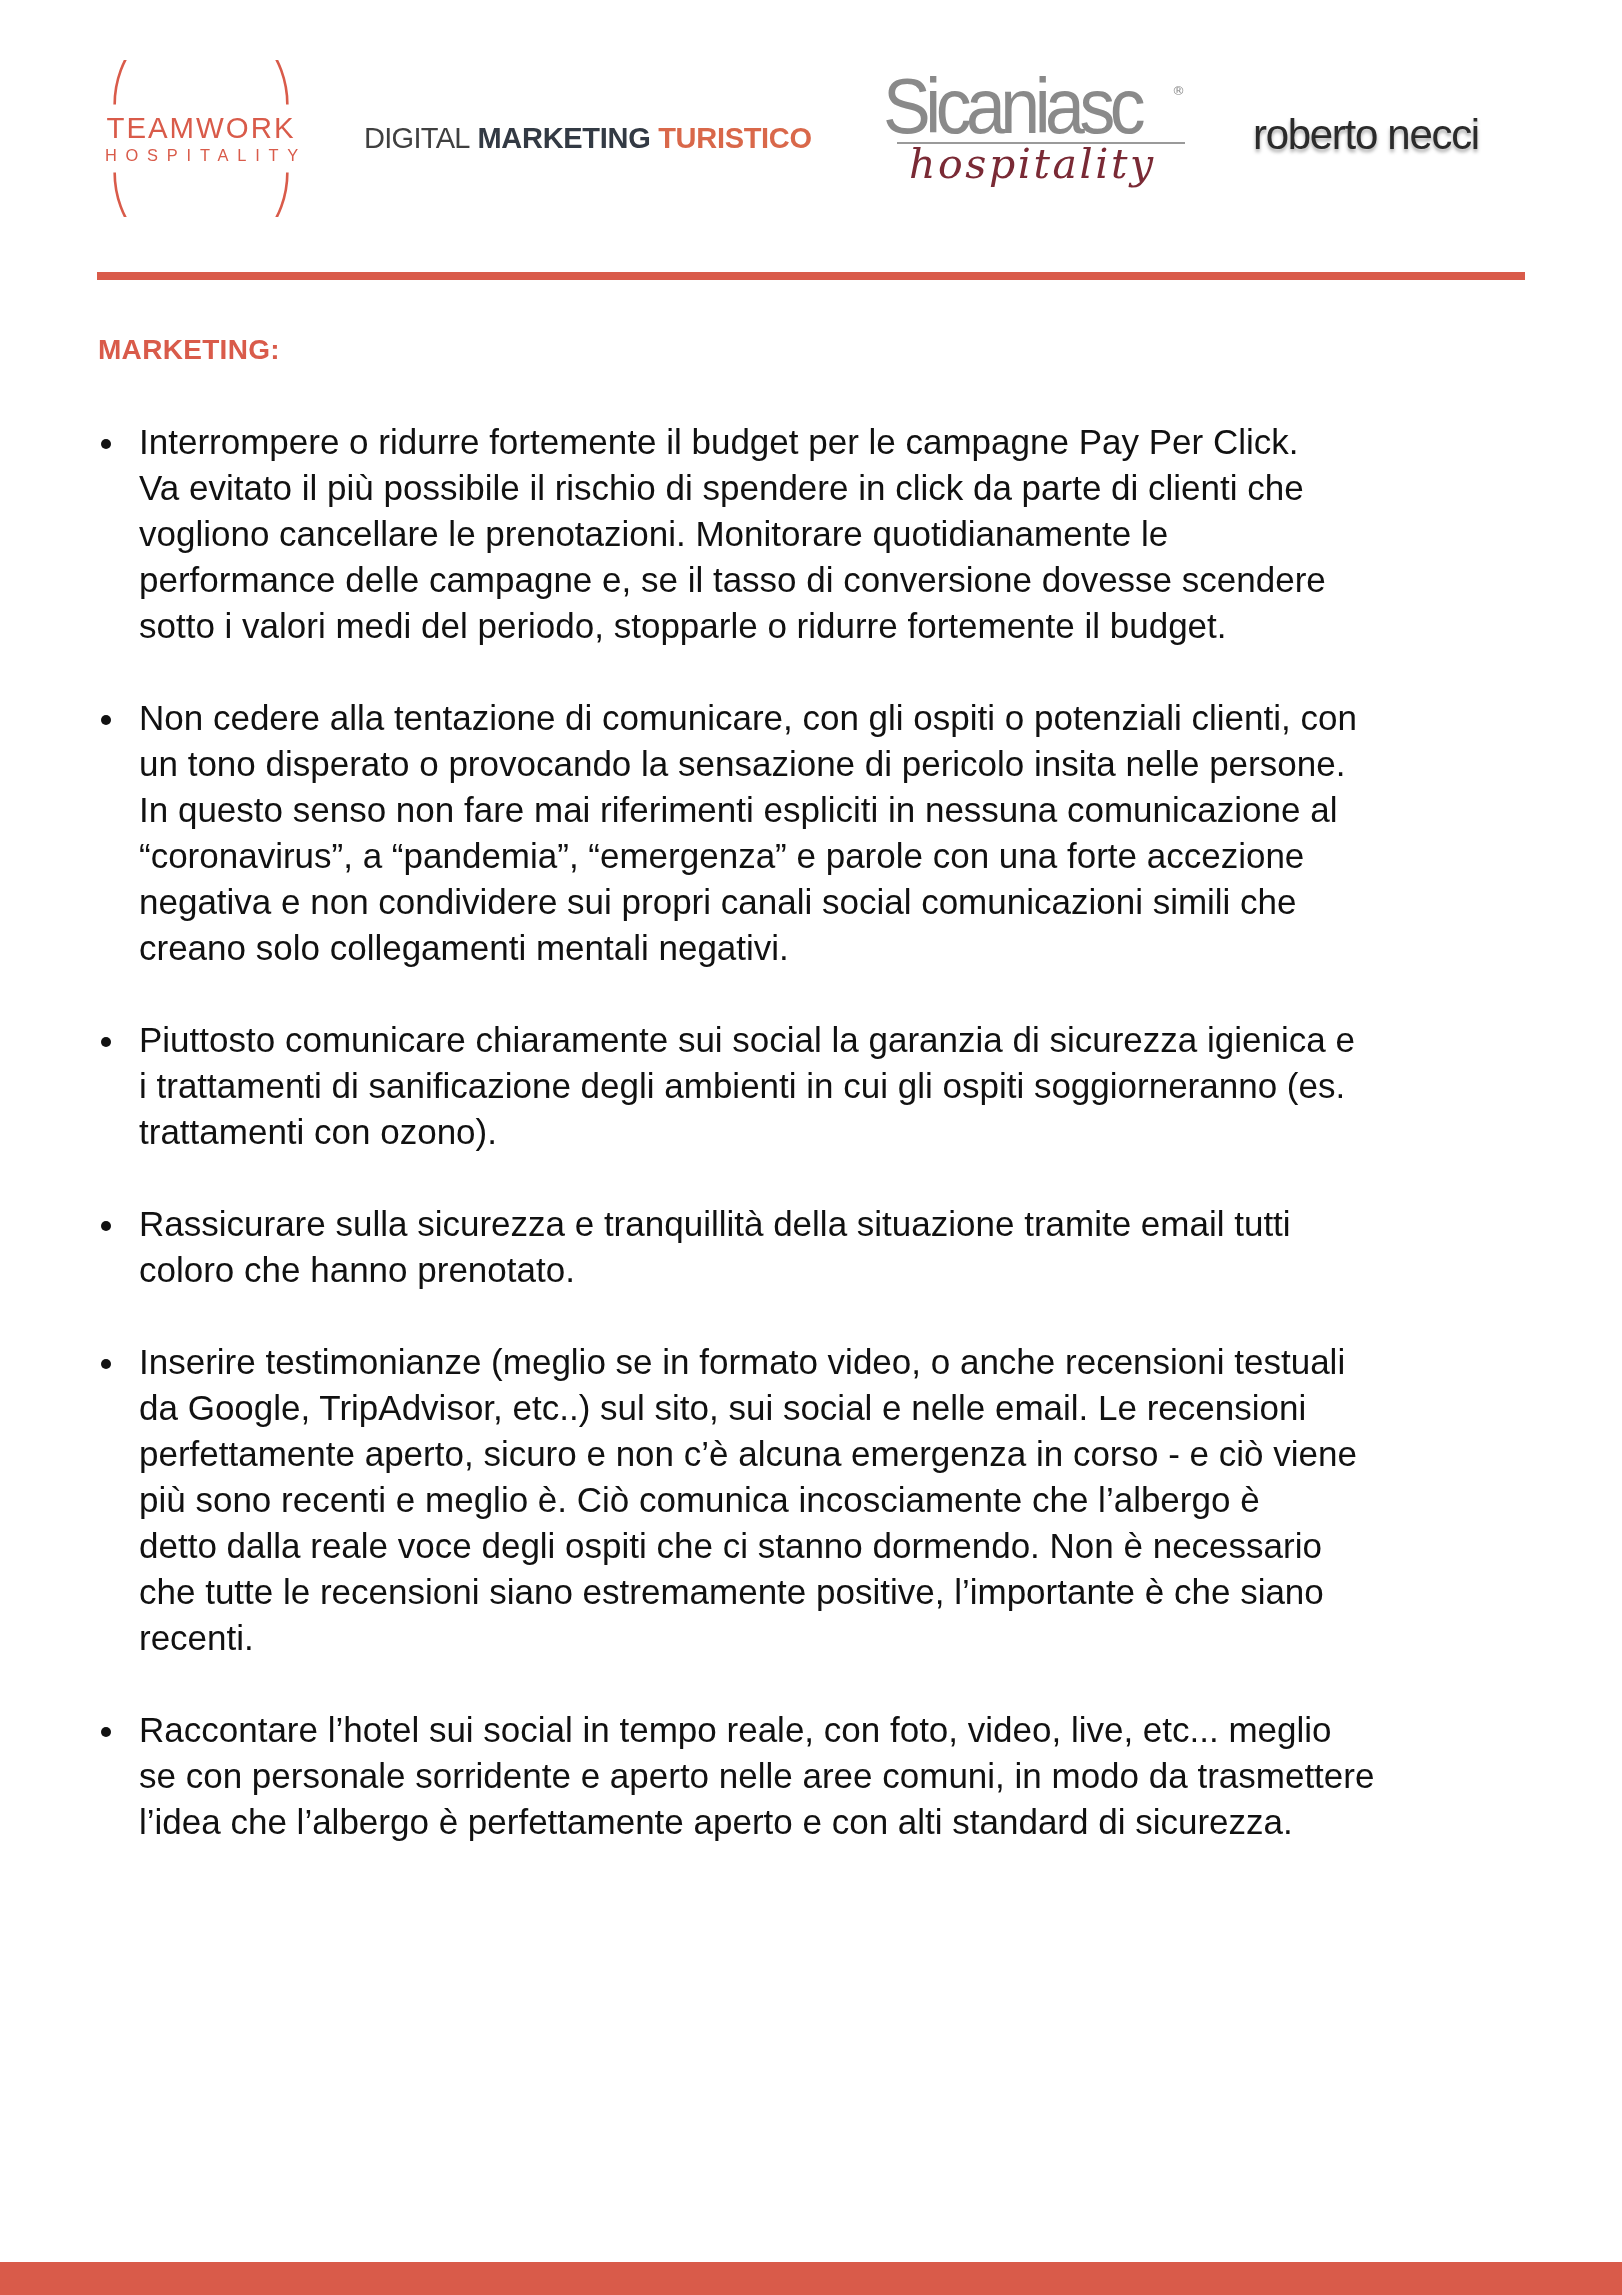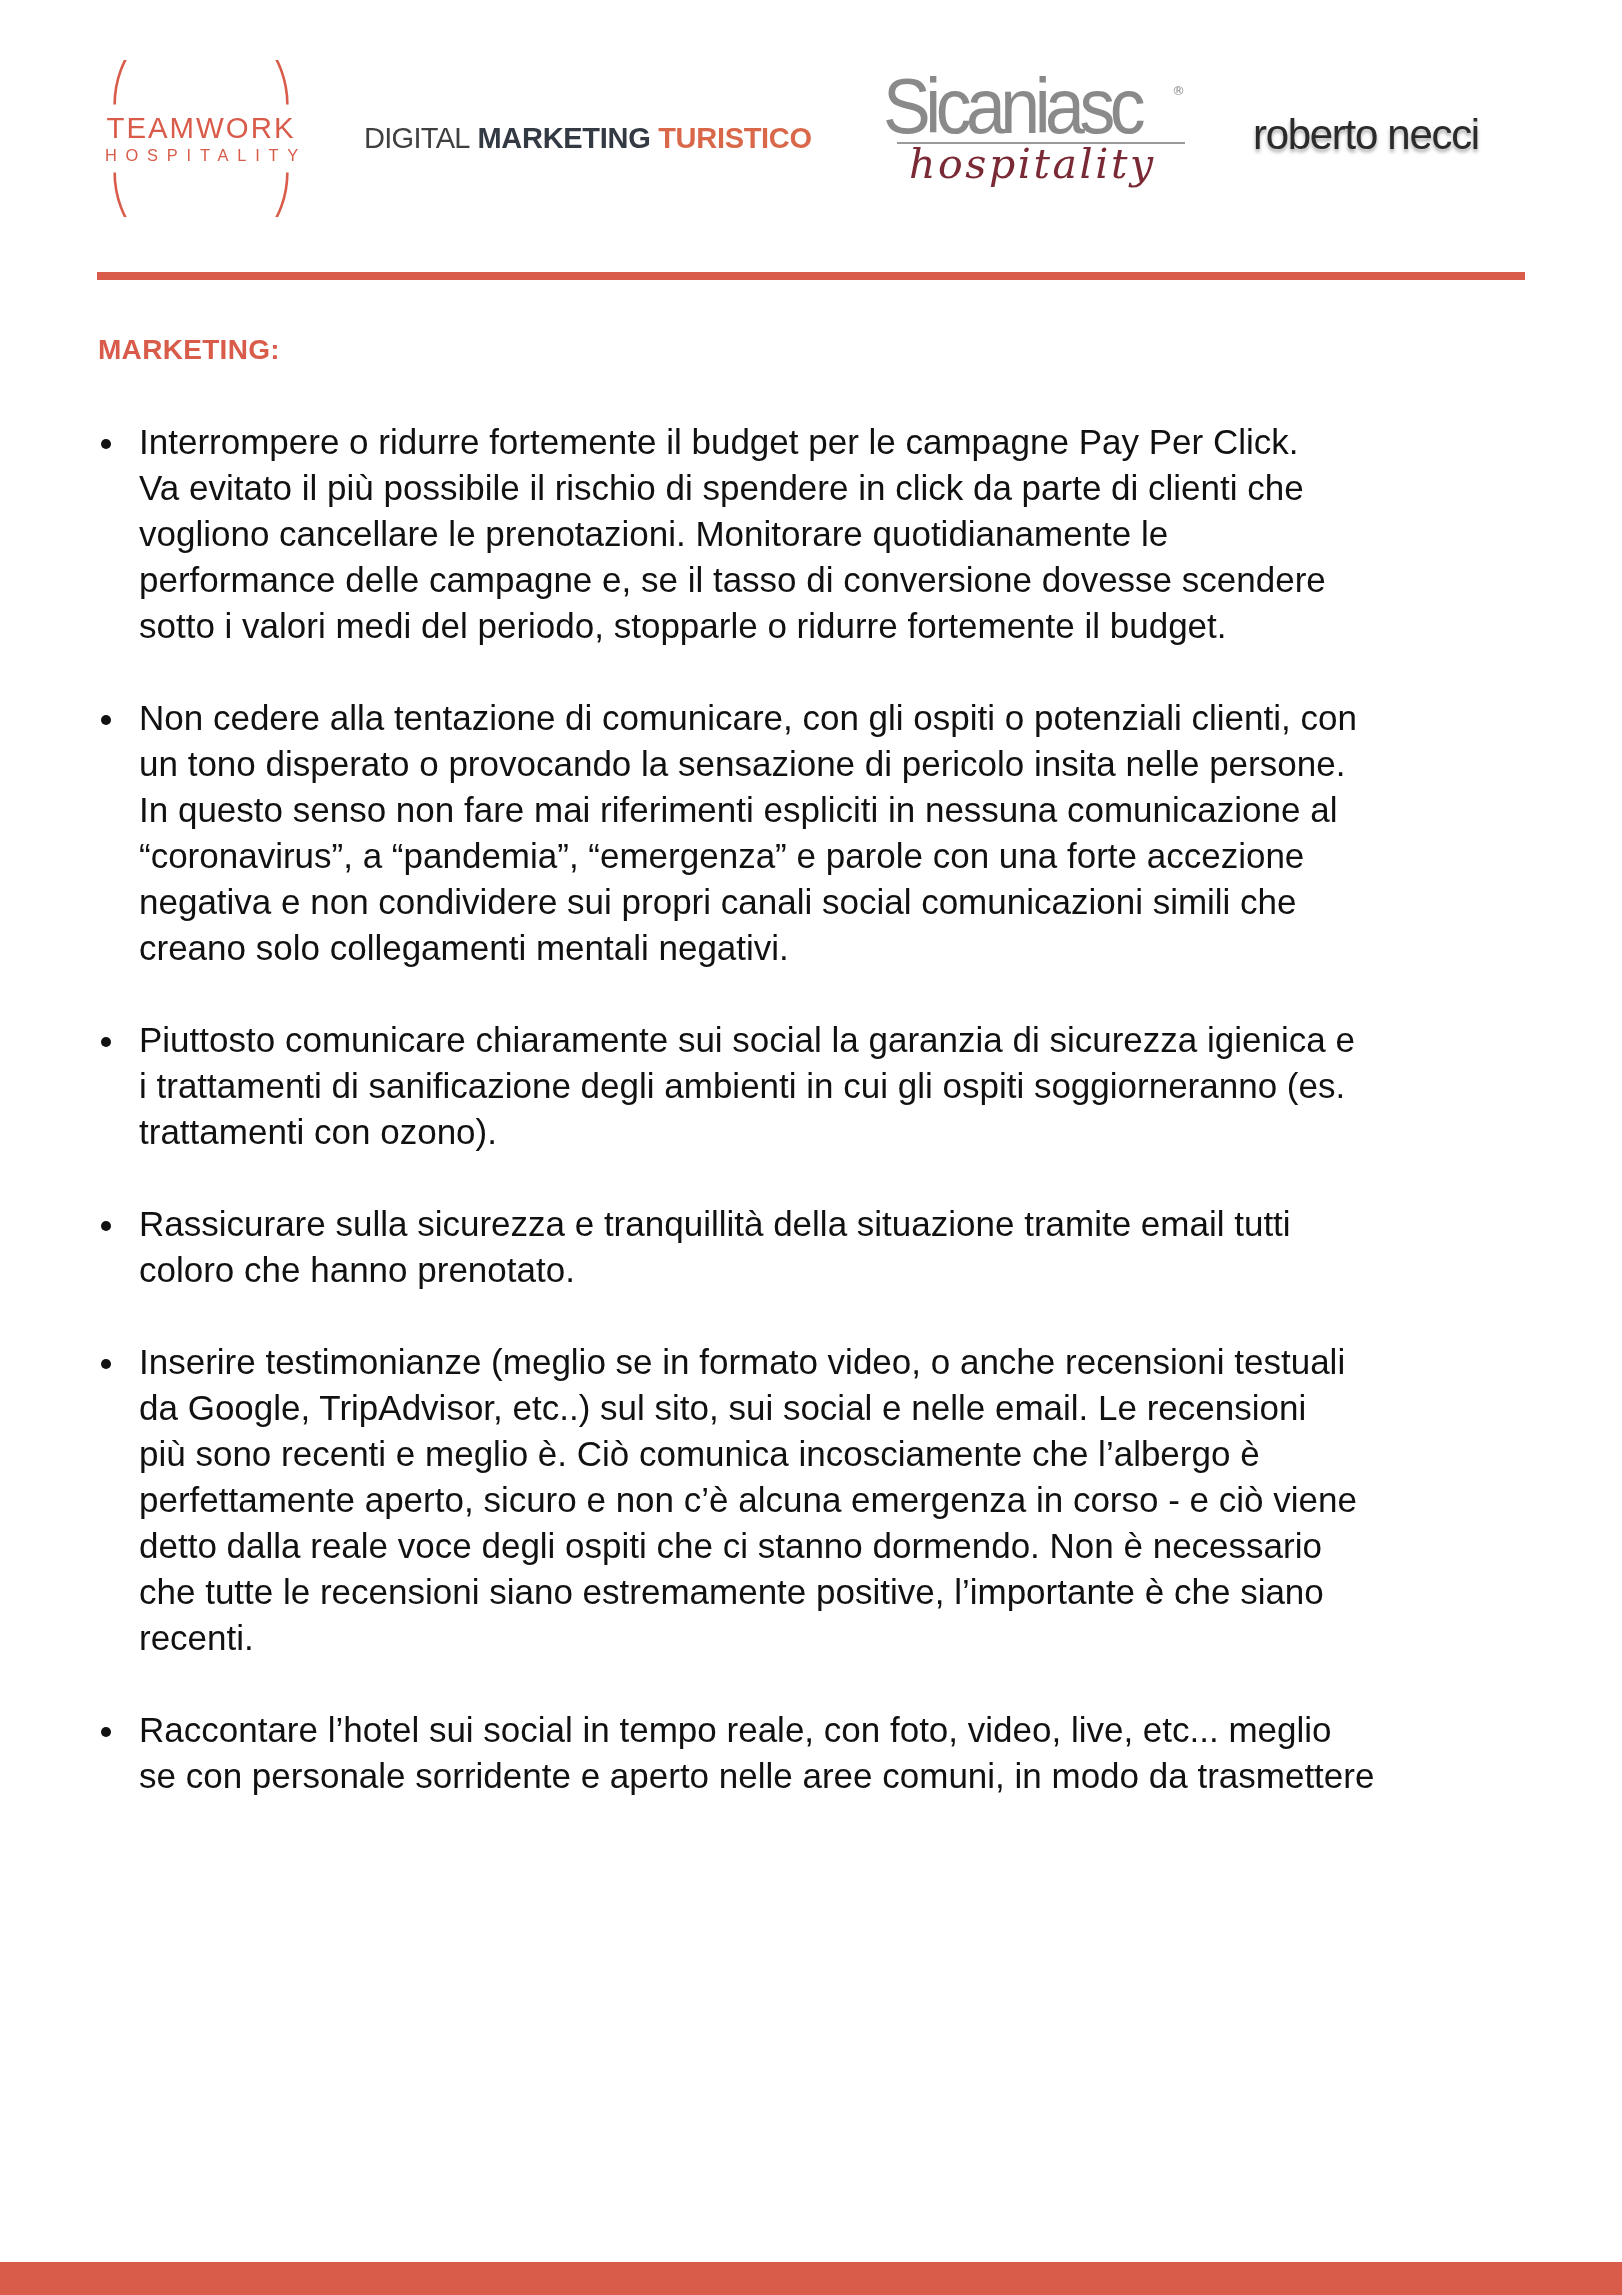--- a/index.html
+++ b/index.html
@@ -96,27 +96,28 @@
     </li>
     <li class="bullet-item">
       <span class="dot"></span>
       <span class="line">Rassicurare sulla sicurezza e tranquillità della situazione tramite email tutti</span>
       <span class="line">coloro che hanno prenotato.</span>
     </li>
     <li class="bullet-item">
       <span class="dot"></span>
       <span class="line">Inserire testimonianze (meglio se in formato video, o anche recensioni testuali</span>
       <span class="line">da Google, TripAdvisor, etc..) sul sito, sui social e nelle email. Le recensioni</span>
+      <span class="line">perfettamente aperto, sicuro e non c’è alcuna emergenza in corso - e ciò viene</span>
       <span class="line">più sono recenti e meglio è. Ciò comunica incosciamente che l’albergo è</span>
-      <span class="line">perfettamente aperto, sicuro e non c’è alcuna emergenza in corso - e ciò viene</span>
       <span class="line">detto dalla reale voce degli ospiti che ci stanno dormendo. Non è necessario</span>
       <span class="line">che tutte le recensioni siano estremamente positive, l’importante è che siano</span>
       <span class="line">recenti.</span>
     </li>
     <li class="bullet-item">
       <span class="dot"></span>
       <span class="line">Raccontare l’hotel sui social in tempo reale, con foto, video, live, etc... meglio</span>
       <span class="line">se con personale sorridente e aperto nelle aree comuni, in modo da trasmettere</span>
+      <span class="line">l’idea che l’albergo è perfettamente aperto e con alti standard di sicurezza.</span>
     </li>
   </ul>
 
 <div class="footer-bar"></div>
 
 
 </body></html>

